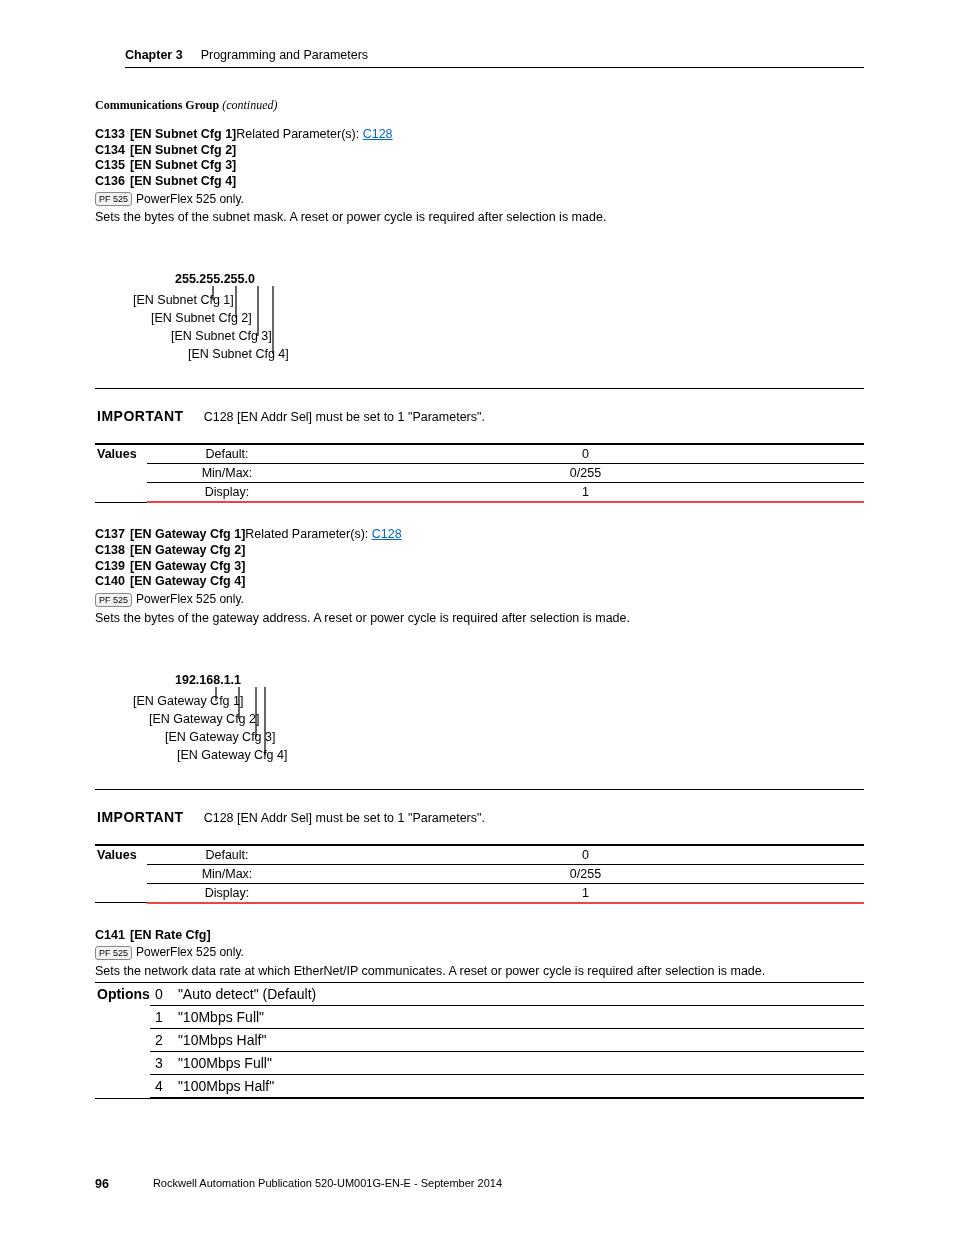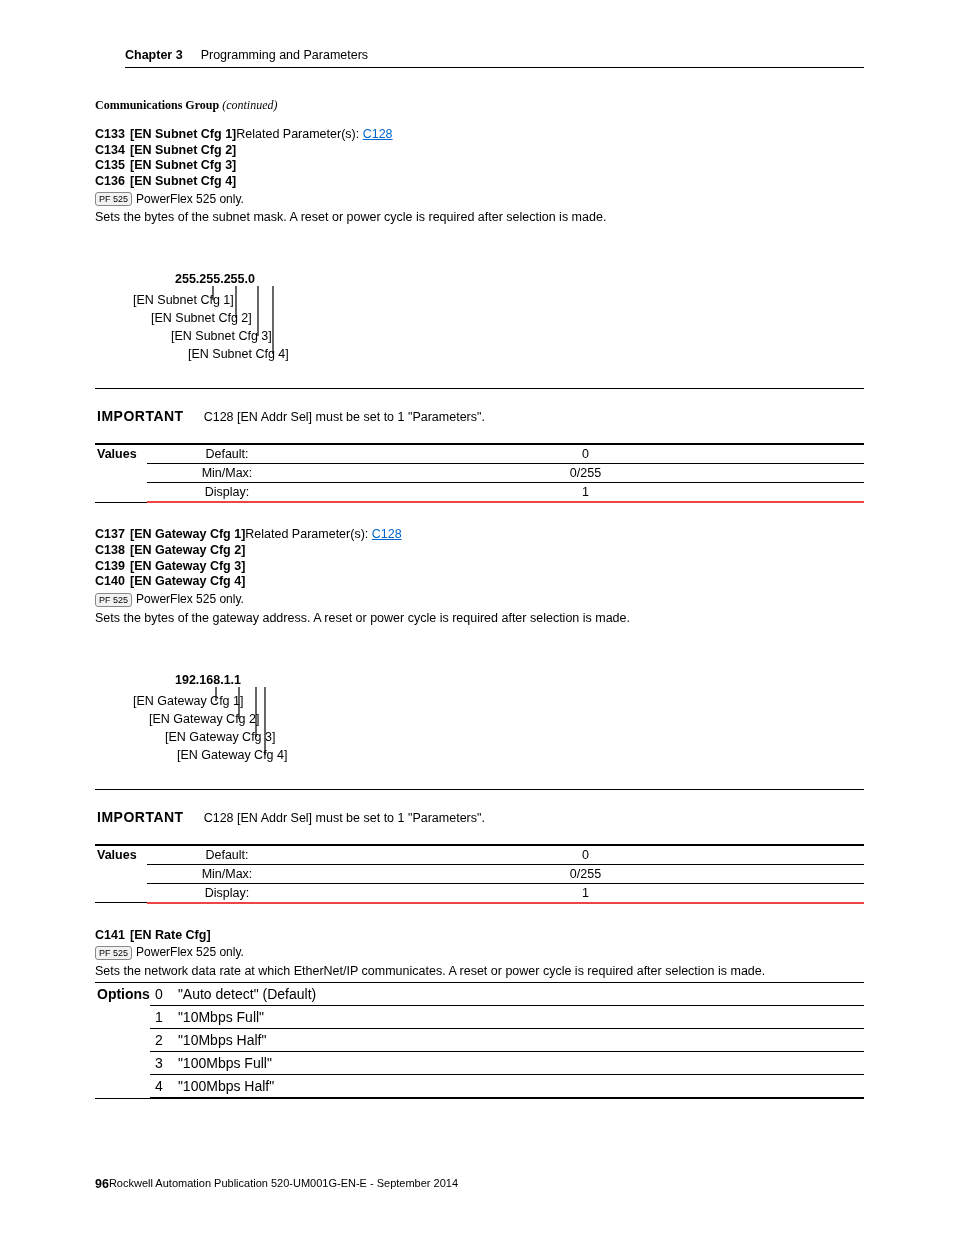--- a/index.html
+++ b/index.html
@@ -179,20 +179,21 @@
   table.options td.idx { width: 15px; padding-left: 5px; padding-right: 8px; }
   .section-gap { height: 24px; }
   .footer {
     position: absolute;
     bottom: 44px;
     left: 95px;
     right: 90px;
     font-size: 11px;
     display: flex;
     justify-content: space-between;
+    gap: 44px;
   }
   .footer .pg {
     font-weight: bold;
     font-size: 12.5px;
   }
   .footer .pub {
     text-align: left;
     flex: 1;
   }
 </style>

